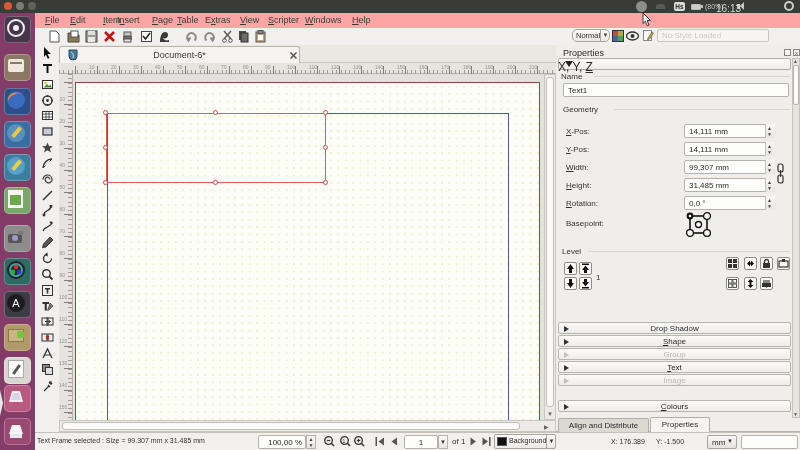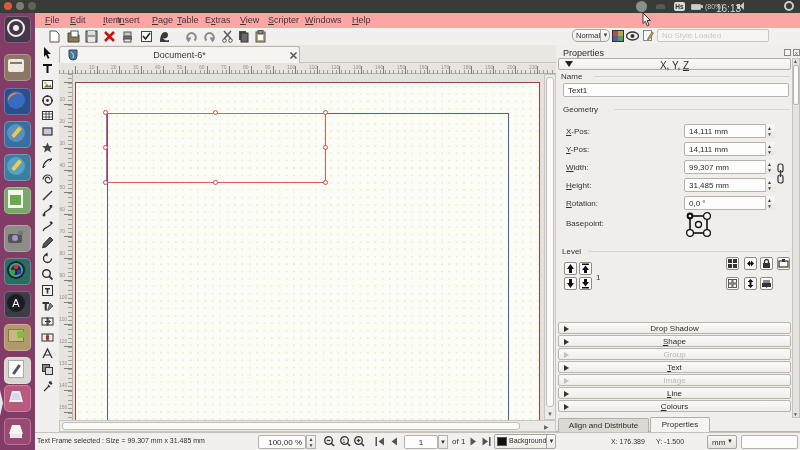--- a/index.html
+++ b/index.html
@@ -389,21 +389,21 @@
 <div class="ab" id="hscroll">
     <div class="ab" style="left:2px;top:1px;width:458px;height:8px;background:#fafaf8;border:1px solid #c0bcb6;border-radius:3px"></div>
     <div class="ab" style="left:484px;top:2px;font-size:6px;color:#666">▶</div>
   </div>
 <div class="ab" id="props">
     <div class="ab" style="left:7px;top:3px;font-size:9px;color:#2c2b29">Properties</div>
 <div class="ab" style="left:228px;top:4px;width:7px;height:7px;border:1px solid #8a8680;background:#f6f4f0"></div>
 <div class="ab" style="left:237px;top:4px;width:7px;height:7px;border:1px solid #8a8680;background:#f6f4f0;font-size:6px;line-height:7px;text-align:center;color:#555">x</div>
 <div class="ab" style="left:2px;top:13px;width:233px;height:12px;background:linear-gradient(#fcfbf9,#efede9);border:1px solid #b2aea7;border-radius:2px"></div>
 <div class="ab" style="left:9px;top:16px;width:0;height:0;border-top:6px solid #222;border-left:4px solid transparent;border-right:4px solid transparent"></div>
-<div class="ab" style="left:2px;top:15px;width:233px;text-align:center;font-size:10px;color:#2c2b29">X, Y, <u>Z</u></div>
+<div class="ab" style="left:2px;top:15px;width:233px;text-align:left;font-size:12px;color:#2c2b29">X, Y, <u>Z</u></div>
 <div class="ab" style="left:236px;top:13px;width:8px;height:360px;background:#e6e3df;border:1px solid #c6c2bc"></div>
 <div class="ab" style="left:237px;top:13px;font-size:5px;color:#555">▲</div>
 <div class="ab" style="left:237px;top:366px;font-size:5px;color:#555">▼</div>
 <div class="ab" style="left:237px;top:20px;width:6px;height:40px;background:#fbfaf8;border:1px solid #b6b2ac;border-radius:2px"></div>
 <div class="ab" style="left:5px;top:27px;font-size:8px;color:#33322f">Name</div>
 <div class="ab" style="left:38px;top:31px;width:196px;height:1px;background:#d8d4ce"></div>
 <div class="inp" style="left:7px;top:38px;width:226px;height:14px;line-height:13px;padding-left:4px">Text1</div>
 <div class="ab" style="left:7px;top:60px;font-size:8px;color:#33322f">Geometry</div>
 <div class="ab" style="left:58px;top:64px;width:176px;height:1px;background:#d8d4ce"></div>
 <div class="ab" style="left:10px;top:82px;font-size:8px;color:#33322f"><u>X</u>-Pos:</div>
@@ -498,21 +498,20 @@
     <svg class="ab" style="left:204px;top:232px" width="13" height="13">
       <rect x="3" y="3" width="7" height="3" fill="#888"></rect>
       <rect x="2" y="6" width="9" height="4" fill="#333"></rect>
       <path d="M6.5 11 L4.5 8.5 H8.5 Z" fill="#333"></path>
     </svg>
 <div class="acc" style="top:277px;line-height:11px"><span class="tri"></span>Drop Shadow</div>
 <div class="acc" style="top:290px;line-height:11px"><span class="tri"></span><u>S</u>hape</div>
 <div class="acc accd" style="top:303px;line-height:11px"><span class="tri"></span>Group</div>
 <div class="acc" style="top:316px;line-height:11px"><span class="tri"></span><u>T</u>ext</div>
 <div class="acc accd" style="top:329px;line-height:11px"><span class="tri"></span>Image</div>
-<div class="acc" style="top:342px;line-height:11px"><span class="tri"></span><u>L</u>ine</div>
 <div class="acc" style="top:355px;line-height:11px"><span class="tri"></span><u>C</u>olours</div>
 <div class="ab" style="left:0px;top:373px;width:244px;height:14px;border-bottom:1px solid #b9b5ae"></div>
 <div class="ab" style="left:2px;top:373px;width:91px;height:14px;background:#dcd8d2;border:1px solid #b2aea7;border-bottom:none;border-radius:2px 2px 0 0;font-size:8px;text-align:center;line-height:14px;color:#2c2b29">Align and Distribute</div>
 <div class="ab" style="left:94px;top:372px;width:60px;height:15px;background:#f6f4f1;border:1px solid #b2aea7;border-bottom:none;border-radius:2px 2px 0 0;font-size:8px;text-align:center;line-height:14px;color:#2c2b29">Properties</div>
   </div>
 <div class="ab" id="statusbar">
     <div class="ab" style="left:2px;top:4px;font-size:7px;color:#33322f">Text Frame selected : Size = 99.307 mm x 31.485 mm</div>
 <div class="inp" style="left:223px;top:2px;width:48px;height:14px;line-height:13px;text-align:right;padding-right:3px">100,00 %</div>
 <div class="ab" style="left:271px;top:2px;width:10px;height:14px;background:linear-gradient(#f8f7f5,#e8e6e2);border:1px solid #b6b2ac;font-size:5px;color:#444;line-height:6px;text-align:center">▲<br>▼</div>
 <svg class="ab" style="left:288px;top:2px" width="13" height="13">

